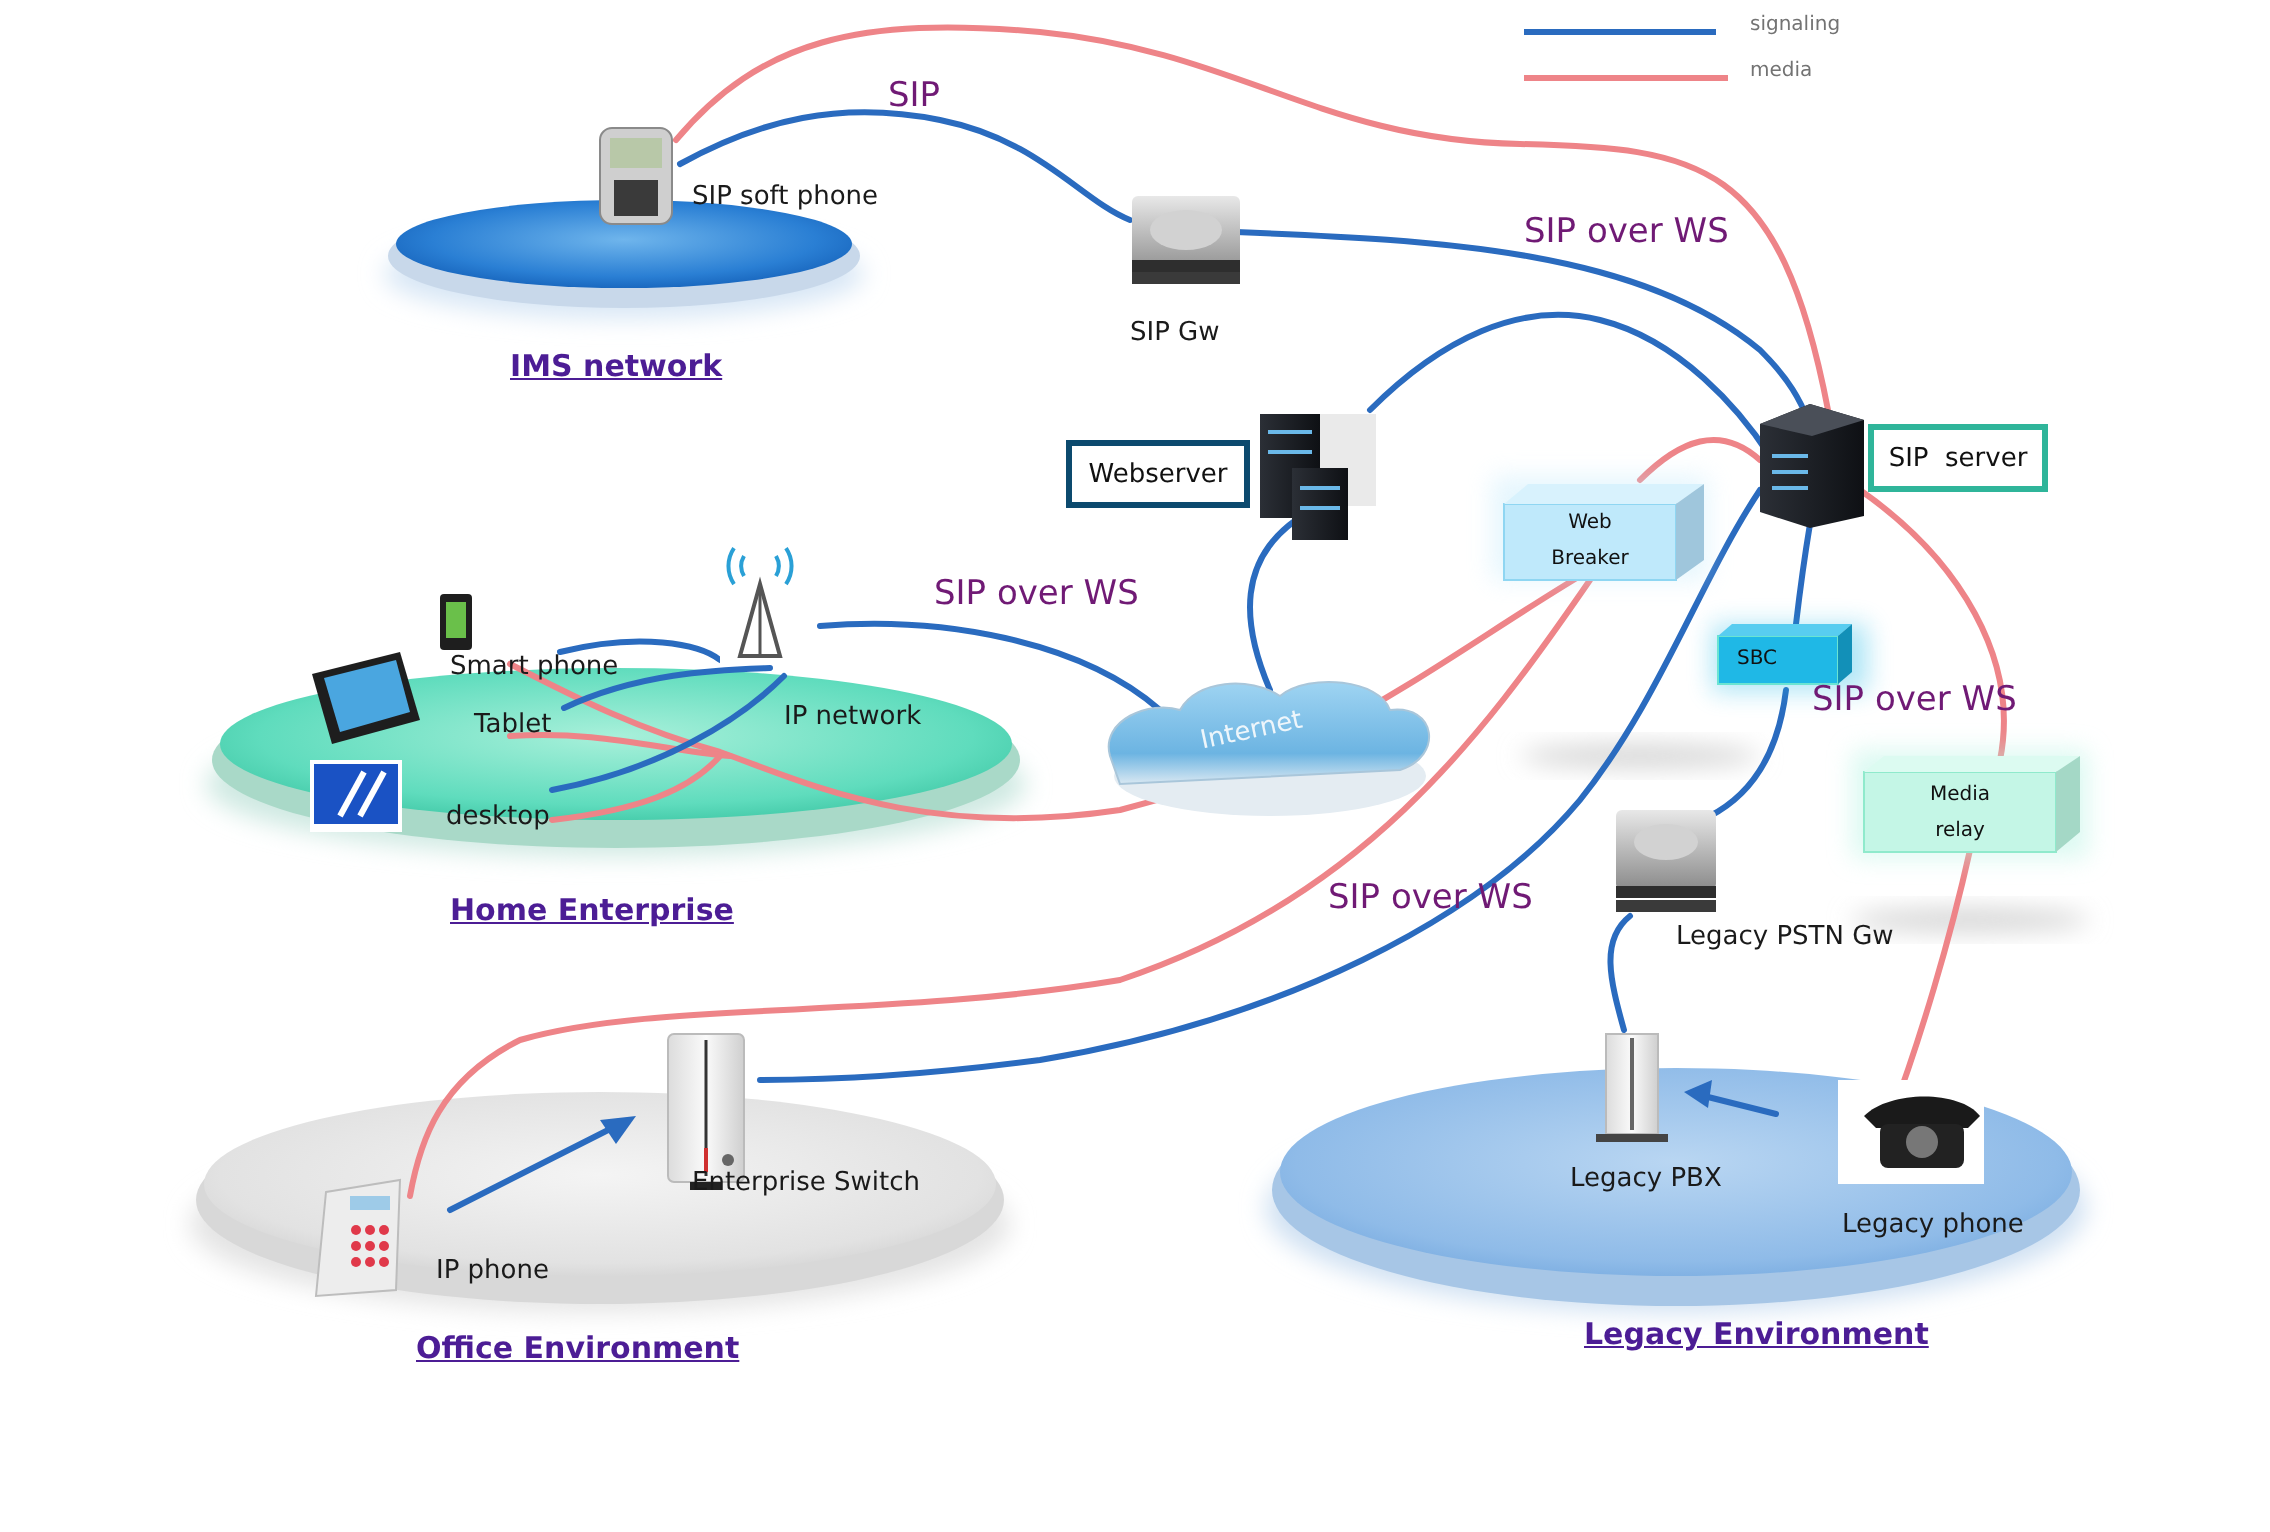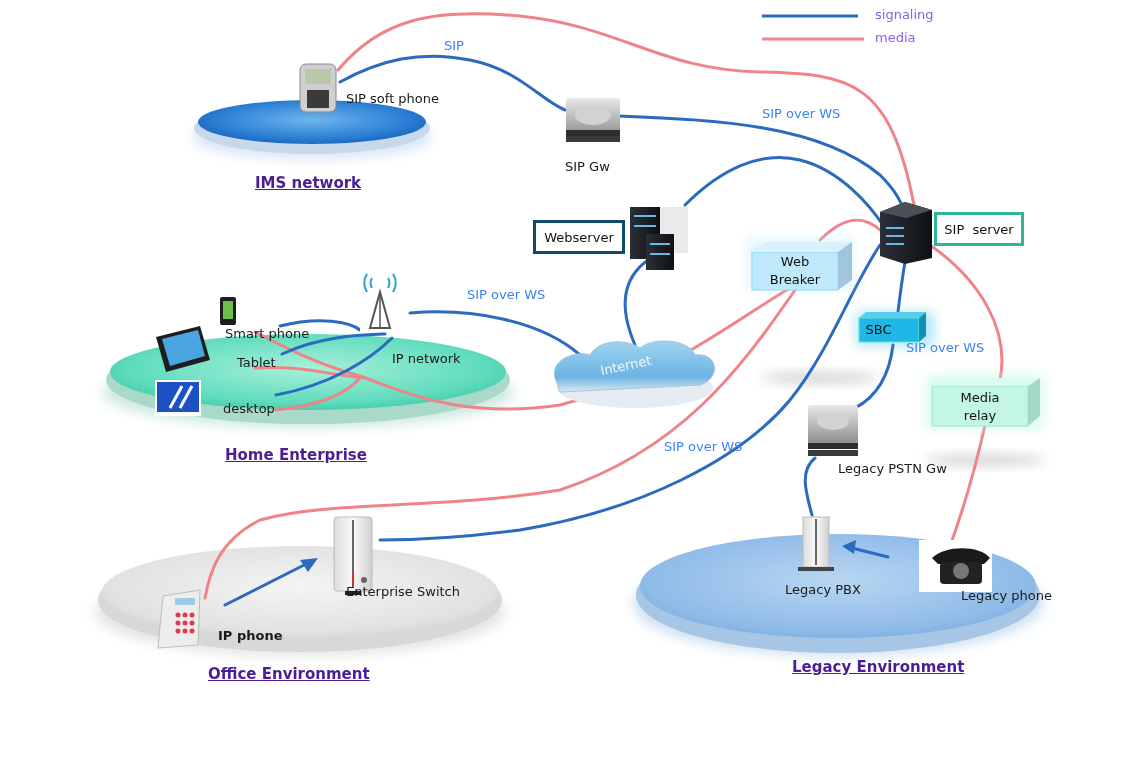--- a/index.html
+++ b/index.html
@@ -1,23 +1,23 @@
 <!DOCTYPE html>
 <html><head>
 <meta charset="utf-8">
 <style>
   html, body { margin:0; padding:0; background:#ffffff; }
   body { width:1135px; height:766px; position:relative; overflow:hidden; font-family:"Liberation Sans", "DejaVu Sans", sans-serif; }
   #canvas { position:absolute; left:0; top:0; width:1135px; height:766px; }
   .lbl { position:absolute; font-size:13px; color:#1a1a1a; white-space:nowrap; font-family:"DejaVu Sans", sans-serif; }
-  .link-lbl { position:absolute; font-size:13px; color:#3b82f6; white-space:nowrap; font-family:"DejaVu Sans", sans-serif; }
+  .link-lbl { position:absolute; font-size:17px; color:#701a75; white-space:nowrap; font-family:"DejaVu Sans", sans-serif; }
   .env-title { position:absolute; font-size:15px; font-weight:bold; text-decoration:underline; color:#4c1d95; white-space:nowrap; font-family:"DejaVu Sans", sans-serif; }
   .boxed { position:absolute; background:#fff; font-size:13px; color:#111; display:flex; align-items:center; justify-content:center; font-family:"DejaVu Sans", sans-serif; }
-  .legend-text { position:absolute; font-size:13px; color:#8b5cf6; font-family:"DejaVu Sans", sans-serif; }
-  .box3d-text { position:absolute; font-size:13px; color:#111; text-align:center; line-height:18px; font-family:"DejaVu Sans", sans-serif; }
+  .legend-text { position:absolute; font-size:10px; color:#737373; font-family:"DejaVu Sans", sans-serif; }
+  .box3d-text { position:absolute; font-size:10px; color:#111; text-align:center; line-height:18px; font-family:"DejaVu Sans", sans-serif; }
 </style>
 </head>
 <body>
 
 <svg id="canvas" viewBox="0 0 1135 766" xmlns="http://www.w3.org/2000/svg">
   <defs>
     <radialGradient id="gBlue" cx="50%" cy="45%" r="60%">
       <stop offset="0%" stop-color="#6fb5ec"></stop>
       <stop offset="70%" stop-color="#2a7fd4"></stop>
       <stop offset="100%" stop-color="#1460b8"></stop>
@@ -267,21 +267,21 @@
   <div>Media</div>
   <div>relay</div>
 </div>
 <div class="lbl" style="left:225px;top:326px;">Smart phone</div>
 <div class="lbl" style="left:205px;top:355px;margin-left:32px;">Tablet</div>
 <div class="lbl" style="left:223px;top:401px;">desktop</div>
 <div class="lbl" style="left:392px;top:351px;">IP network</div>
 <div class="lbl" style="left:600px;top:358px;color:#eef6fb;transform:rotate(-12deg);">Internet</div>
 <div class="lbl" style="left:838px;top:461px;">Legacy PSTN Gw</div>
 <div class="lbl" style="left:785px;top:582px;">Legacy PBX</div>
-<div class="lbl" style="left:921px;top:588px;margin-left:40px;">Legacy phone</div>
-<div class="lbl" style="left:218px;top:628px;font-weight:bold;">IP phone</div>
+<div class="lbl" style="left:921px;top:605px;">Legacy phone</div>
+<div class="lbl" style="left:218px;top:628px;">IP phone</div>
 <div class="lbl" style="left:308px;top:584px;margin-left:38px;">Enterprise Switch</div>
 
 <div class="link-lbl" style="left:444px;top:38px;">SIP</div>
 <div class="link-lbl" style="left:762px;top:106px;">SIP over WS</div>
 <div class="link-lbl" style="left:467px;top:287px;">SIP over WS</div>
 <div class="link-lbl" style="left:906px;top:340px;">SIP over WS</div>
 <div class="link-lbl" style="left:664px;top:439px;">SIP over WS</div>
 
 </body></html>

